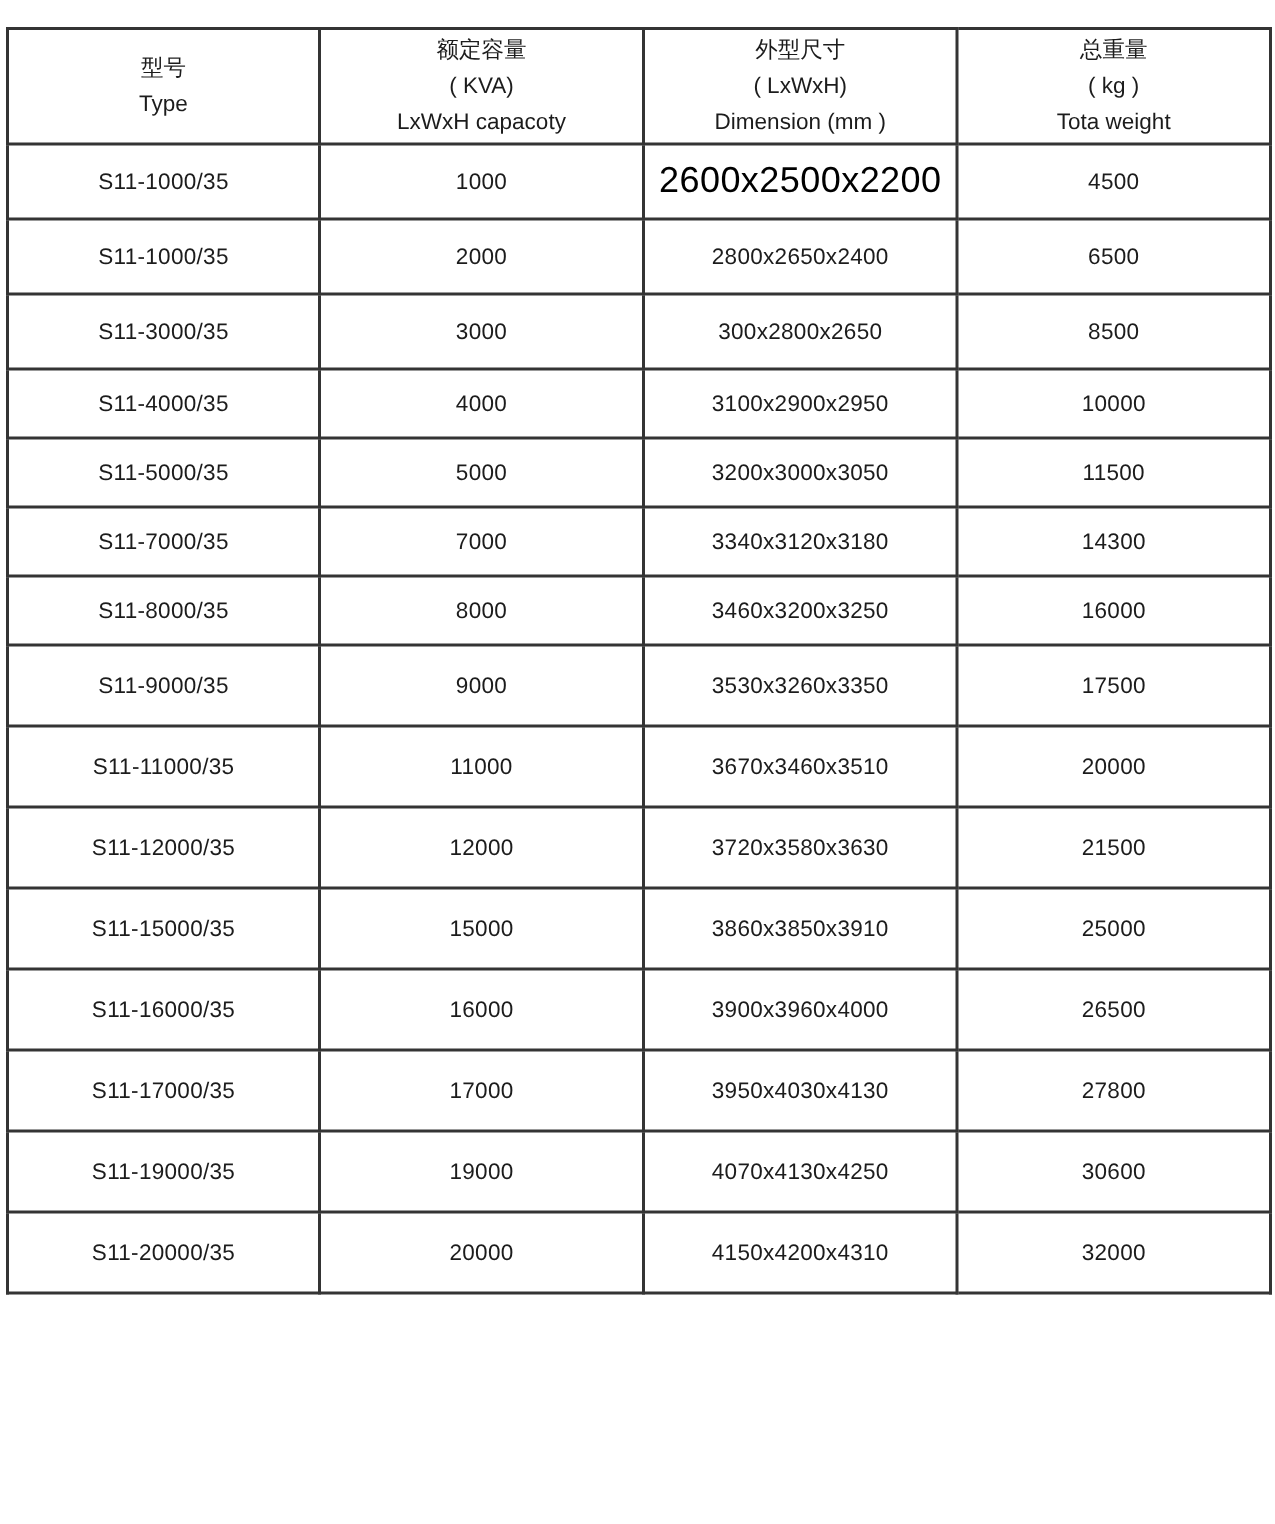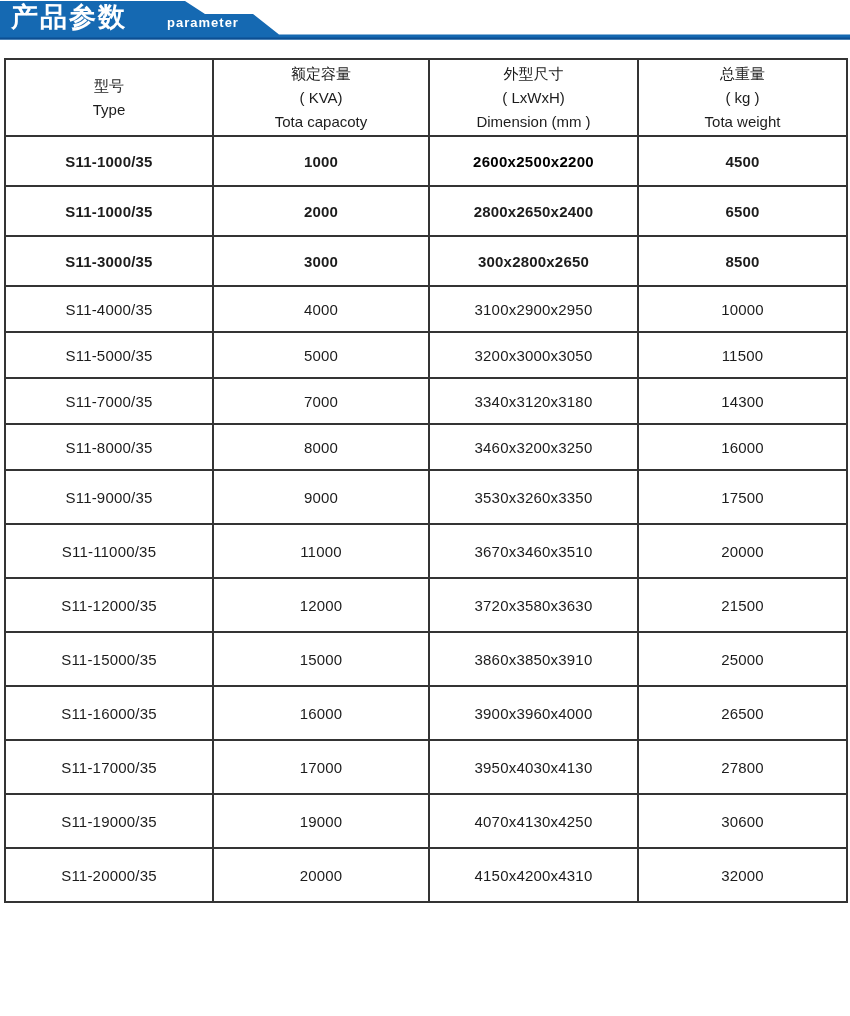--- a/index.html
+++ b/index.html
@@ -39,62 +39,54 @@
     text-align: center;
     vertical-align: middle;
     padding: 0;
     color: #1c1c1c;
     overflow: hidden;
   }
   .params thead tr { height: 77px; margin-top: 12px; }
   .params th { font-weight: normal; font-size: 15px; }
   .params th .hline { line-height: 24px; }
   .params td { font-size: 15px; letter-spacing: 0.2px; }
-  tr.row-a { height: 50px; font-weight: bold; }
+  tr.row-a { height: 50px; }
   tr.row-b { height: 46px; padding-left: 48px; }
   tr.row-c { height: 54px; }
-  td.dim-large { font-size: 15px; color: #000000; letter-spacing: 0.3px; }
+  td.dim-large { font-size: 24px; color: #000000; letter-spacing: 0.3px; }
 
   col.c1 { width: 208px; }
   col.c2 { width: 216px; }
   col.c3 { width: 209px; }
   col.c4 { width: 209px; }
 </style>
 </head>
 <body>
 
 <div class="page">
 
-  <header class="banner">
-    <svg width="850" height="40" viewBox="0 0 850 40">
-      <path d="M0,1 L185,1 L205,14 L253,14 L279,34.5 L850,34.5 L850,39.5 L0,39.5 Z" fill="#1569b2"></path>
-      <path d="M0,37.5 L850,37.5 L850,39.5 L0,39.5 Z" fill="#0d4f92"></path>
-    </svg>
-    <div class="banner-title">产品参数</div>
-    <div class="banner-sub">parameter</div>
-  </header>
 
   <table class="params">
     <colgroup>
       <col class="c1">
         <col class="c2">
         <col class="c3">
         <col class="c4">
     </colgroup>
     <thead>
       <tr>
         <th>
           <div class="hline">型号</div>
           <div class="hline">Type</div>
           <div class="hline"></div>
         </th>
         <th>
           <div class="hline">额定容量</div>
           <div class="hline">( KVA)</div>
-          <div class="hline">Tota capacoty</div>
+          <div class="hline">LxWxH capacoty</div>
         </th>
         <th>
           <div class="hline">外型尺寸</div>
           <div class="hline">( LxWxH)</div>
           <div class="hline">Dimension (mm )</div>
         </th>
         <th>
           <div class="hline">总重量</div>
           <div class="hline">( kg )</div>
           <div class="hline">Tota weight</div>

